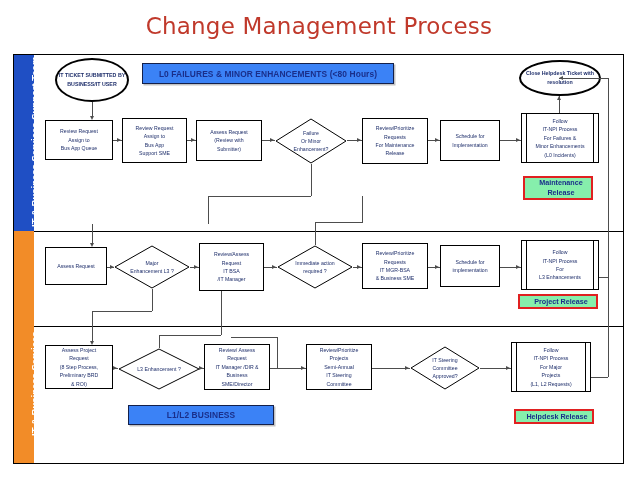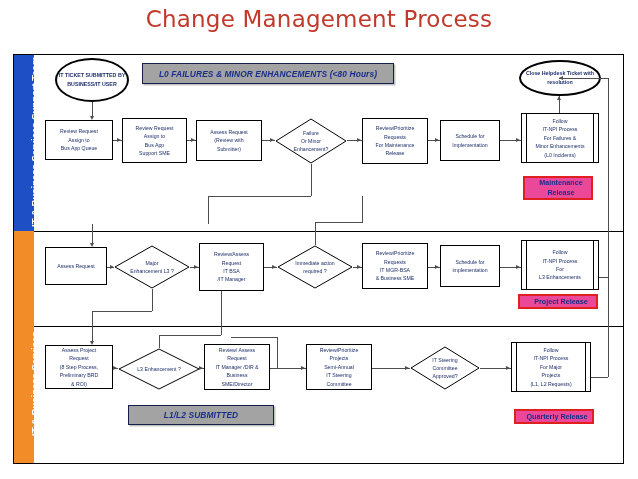--- a/index.html
+++ b/index.html
@@ -7,21 +7,21 @@
     width:638px;height:479px;
     background:#ffffff;
     font-family:"Liberation Sans", sans-serif;
     overflow:hidden;
     position:relative;
   }
   #stage{position:absolute;left:0;top:0;width:638px;height:479px;}
 
   
   .title{
-    position:absolute;left:0;top:6px;width:638px;
+    position:absolute;left:0;top:13px;width:638px;
     text-align:center;
     color:#C0392B;
     font-size:23px;
     font-weight:400;
     letter-spacing:.2px;
     font-family:"DejaVu Sans", sans-serif;
   }
 
   
   .frame{
@@ -84,32 +84,31 @@
   .dia .txt{
     position:absolute;left:0;top:0;width:100%;height:100%;
     display:flex;align-items:center;justify-content:center;
     text-align:center;color:#1F2F6B;font-size:5.2px;line-height:1.6;
     font-family:"Liberation Sans", sans-serif;
   }
 
   
   .banner{
     position:absolute;box-sizing:border-box;
-    background:#a3a3a3;
+    background:#3b82f6;
     border:1.6px solid #14204A;
     display:flex;align-items:center;justify-content:center;
     color:#1A2F8A;font-weight:bold;font-size:8.4px;
     letter-spacing:.1px;
     font-family:"Liberation Sans", sans-serif;
     box-shadow:1.5px 1.5px 0 rgba(120,120,120,.45);
-    font-style:italic;
   }
   .release{
     position:absolute;box-sizing:border-box;
-    background:#ec4899;
+    background:#86efac;
     border:2px solid #E02020;
     display:flex;align-items:center;justify-content:center;
     text-align:center;
     color:#1A2F8A;font-weight:bold;font-size:7.2px;line-height:1.35;
     font-family:"Liberation Sans", sans-serif;
     padding-left:6px;
   }
 
   
   .ln{position:absolute;background:#4d4d4d;}
@@ -133,21 +132,21 @@
   <div class="hrule" style="top:326px"></div>
 
   <div class="lane lane-blue">
     <span>IT &amp; Business Services Support Team</span>
   </div>
   <div class="lane lane-orange">
     <span>IT &amp; Business Services</span>
   </div>
 
   <div class="banner" style="left:142px;top:63px;width:252px;height:21px">L0 FAILURES &amp; MINOR ENHANCEMENTS (&lt;80 Hours)</div>
-  <div class="banner" style="left:128px;top:405px;width:146px;height:20px">L1/L2 SUBMITTED</div>
+  <div class="banner" style="left:128px;top:405px;width:146px;height:20px">L1/L2 BUSINESS</div>
 
   <div class="node term" style="left:55px;top:58px;width:74px;height:44px;white-space:pre-line">IT TICKET SUBMITTED BY BUSINESS/IT USER</div>
   <div class="node term" style="left:519px;top:60px;width:82px;height:36px;white-space:pre-line">Close Helpdesk Ticket with resolution</div>
 
   <div class="node proc" style="left:45px;top:120px;width:68px;height:40px;white-space:pre-line">Review Request
 Assign to
 Bus App Queue</div>
 
   <div class="node proc" style="left:122px;top:118px;width:65px;height:45px;white-space:pre-line">Review Request
 Assign to
@@ -330,21 +329,21 @@
   <div class="node predef" style="left:511px;top:342px;width:80px;height:50px">
     <div class="inner l"></div>
     <div class="inner r"></div>
     <span style="white-space:pre-line">Follow
 IT-NPI Process
 For Major
 Projects
 (L1, L2 Requests)</span>
   </div>
 
-  <div class="release" style="left:514px;top:409px;width:80px;height:15px">Quarterly Release</div>
+  <div class="release" style="left:514px;top:409px;width:80px;height:15px">Helpdesk Release</div>
 
   <div class="arw d" style="left:89.5px;top:341px"></div>
 
   <div class="ln lnh" style="left:113px;top:368px;width:5px"></div>
   <div class="arw r" style="left:113px;top:365.5px"></div>
 
   <div class="ln lnh" style="left:200px;top:368px;width:4px"></div>
   <div class="arw r" style="left:199px;top:365.5px"></div>
 
   <div class="ln lnh" style="left:270px;top:368px;width:36px"></div>

